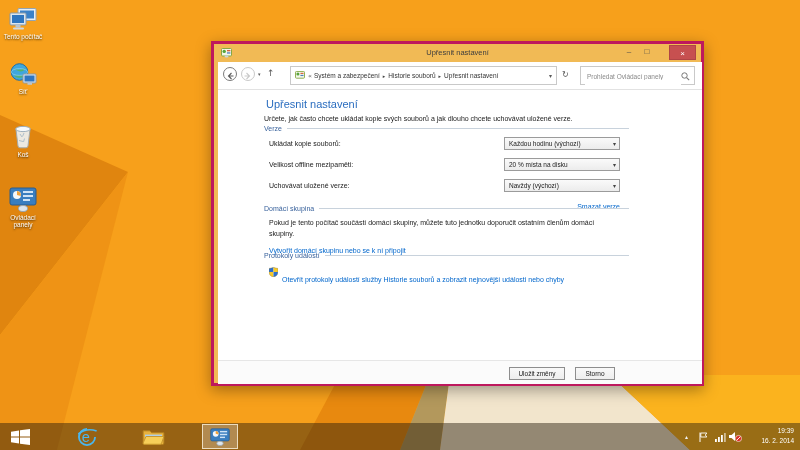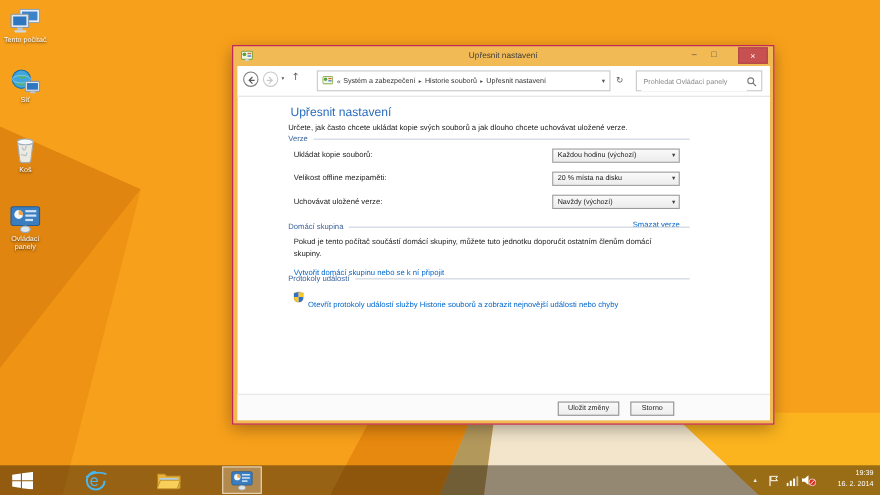--- a/index.html
+++ b/index.html
@@ -16,21 +16,21 @@
   .bot-tan{background:#b3985c;clip-path:polygon(430px 375px,450px 375px,440px 450px,400px 450px);}
   .bot-cream{background:#f2e5cc;clip-path:polygon(450px 375px,610px 375px,690px 450px,440px 450px);}
   .bot-yellow{background:#fbb31e;clip-path:polygon(610px 375px,800px 375px,800px 450px,690px 450px);}
   
   .dicon{position:absolute;left:1px;width:44px;text-align:center;cursor:default;}
   .dicon svg{display:block;margin:0 auto;}
   .dlabel{margin-top:2px;font-size:6.5px;line-height:7px;color:#fff;
           text-shadow:0 1px 2px rgba(0,0,0,.75);}
   
   .win{position:absolute;left:211px;top:41px;width:493px;height:345px;
-       background:#f1ba55;border:1px solid #be185d;box-sizing:border-box;
+       background:#f1ba55;border:3px solid #be185d;box-sizing:border-box;
        box-shadow:0 4px 14px rgba(0,0,0,.35);}
   .titlebar{position:absolute;left:0;top:0;right:0;height:18px;}
   .title-text{position:absolute;left:0;right:0;top:4px;text-align:center;
               font-size:7.5px;color:#3e3e3e;}
   .ctrl{position:absolute;top:0;font-size:8px;color:#4a4a4a;text-align:center;width:14px;height:15px;line-height:15px;}
   .ctrl-close{width:27px;background:#c75050;color:#fff;border:1px solid #b04545;box-sizing:border-box;}
   .client{position:absolute;left:4px;top:18px;width:484px;height:322px;background:#fff;}
   
   .toolbar{position:absolute;left:0;top:0;right:0;height:27px;background:#fff;
            border-bottom:1px solid #e2e2e2;}

